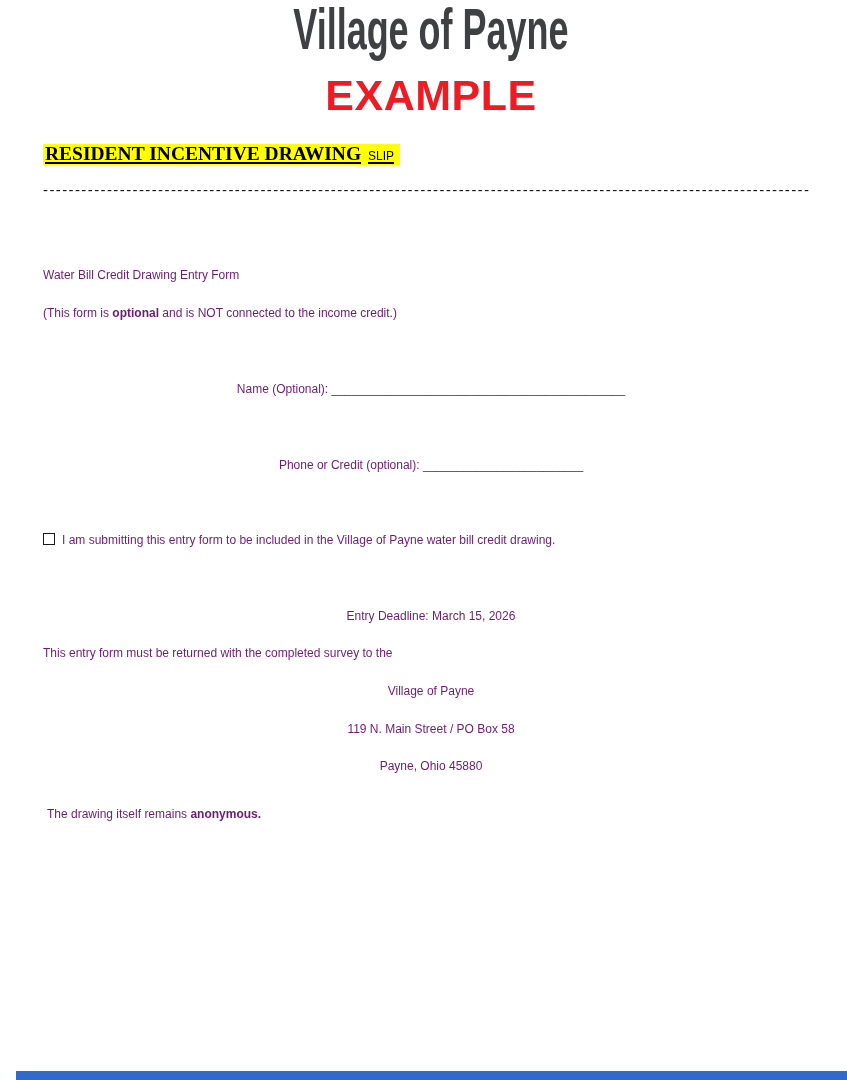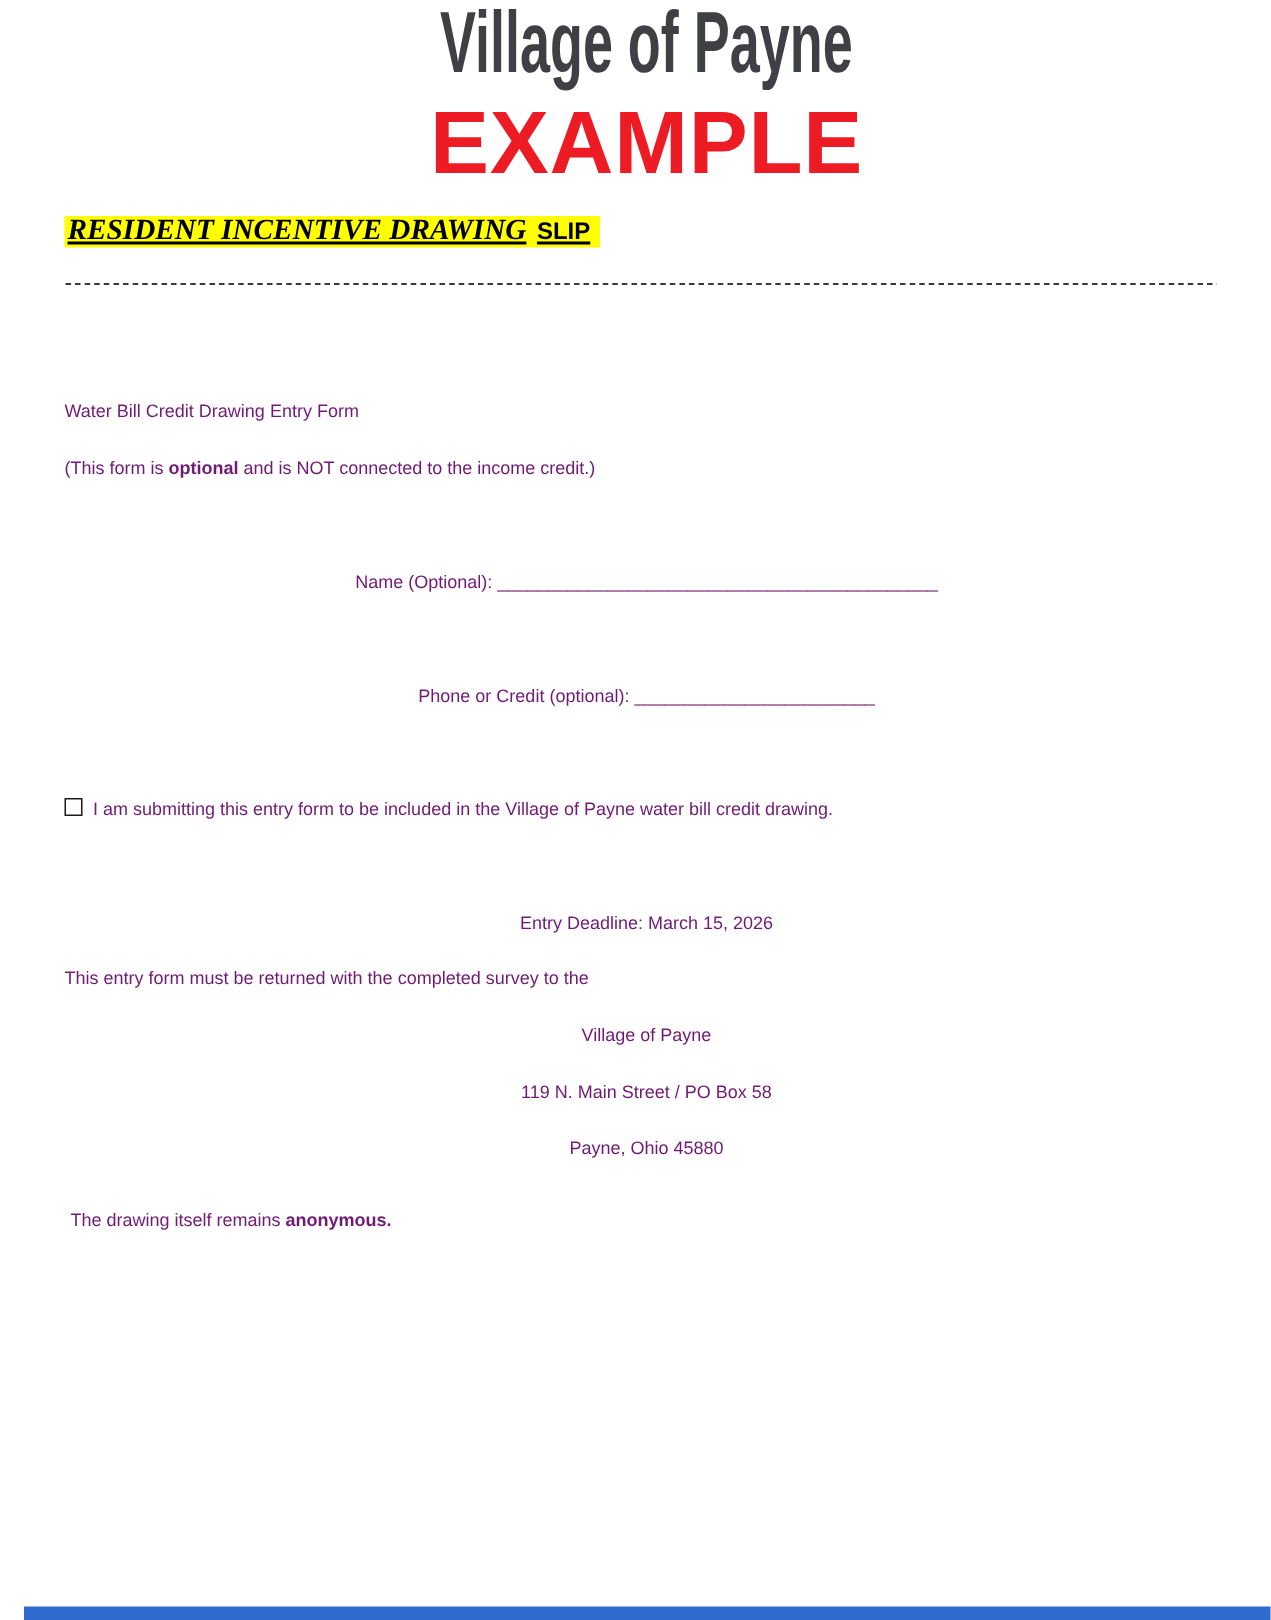--- a/index.html
+++ b/index.html
@@ -30,47 +30,46 @@
     font-size: 58px;
     font-weight: 700;
     color: #3f4043;
     transform: scaleX(0.62);
     transform-origin: 50% 50%;
     letter-spacing: 0px;
   }
   .example {
     margin-top: 12px;
     text-align: center;
-    font-size: 59px;
+    font-size: 43px;
     line-height: 50px;
     font-weight: 700;
     color: #ed1c24;
     letter-spacing: 0.5px;
   }
   
   .heading { margin-top: 22px; line-height: 24px; }
   .hl {
     background: #ffff00;
     text-decoration: underline;
     text-decoration-thickness: 1.5px;
     text-underline-offset: 2px;
     padding: 2px 6px 2px 2px;
     color: #000;
     white-space: nowrap;
   }
   .hl .serif {
     font-family: "Liberation Serif", serif;
     font-weight: 700;
     font-size: 19.5px;
-    font-style: italic;
   }
   .hl .sans {
     font-family: "Liberation Sans", sans-serif;
-    font-weight: 700;
-    font-size: 16px;
+    font-weight: 400;
+    font-size: 12px;
     margin-left: 7px;
   }
   
   .divider {
     margin-top: 13px;
     width: 768px;
     overflow: hidden;
     white-space: nowrap;
     font-size: 15px;
     line-height: 18px;

